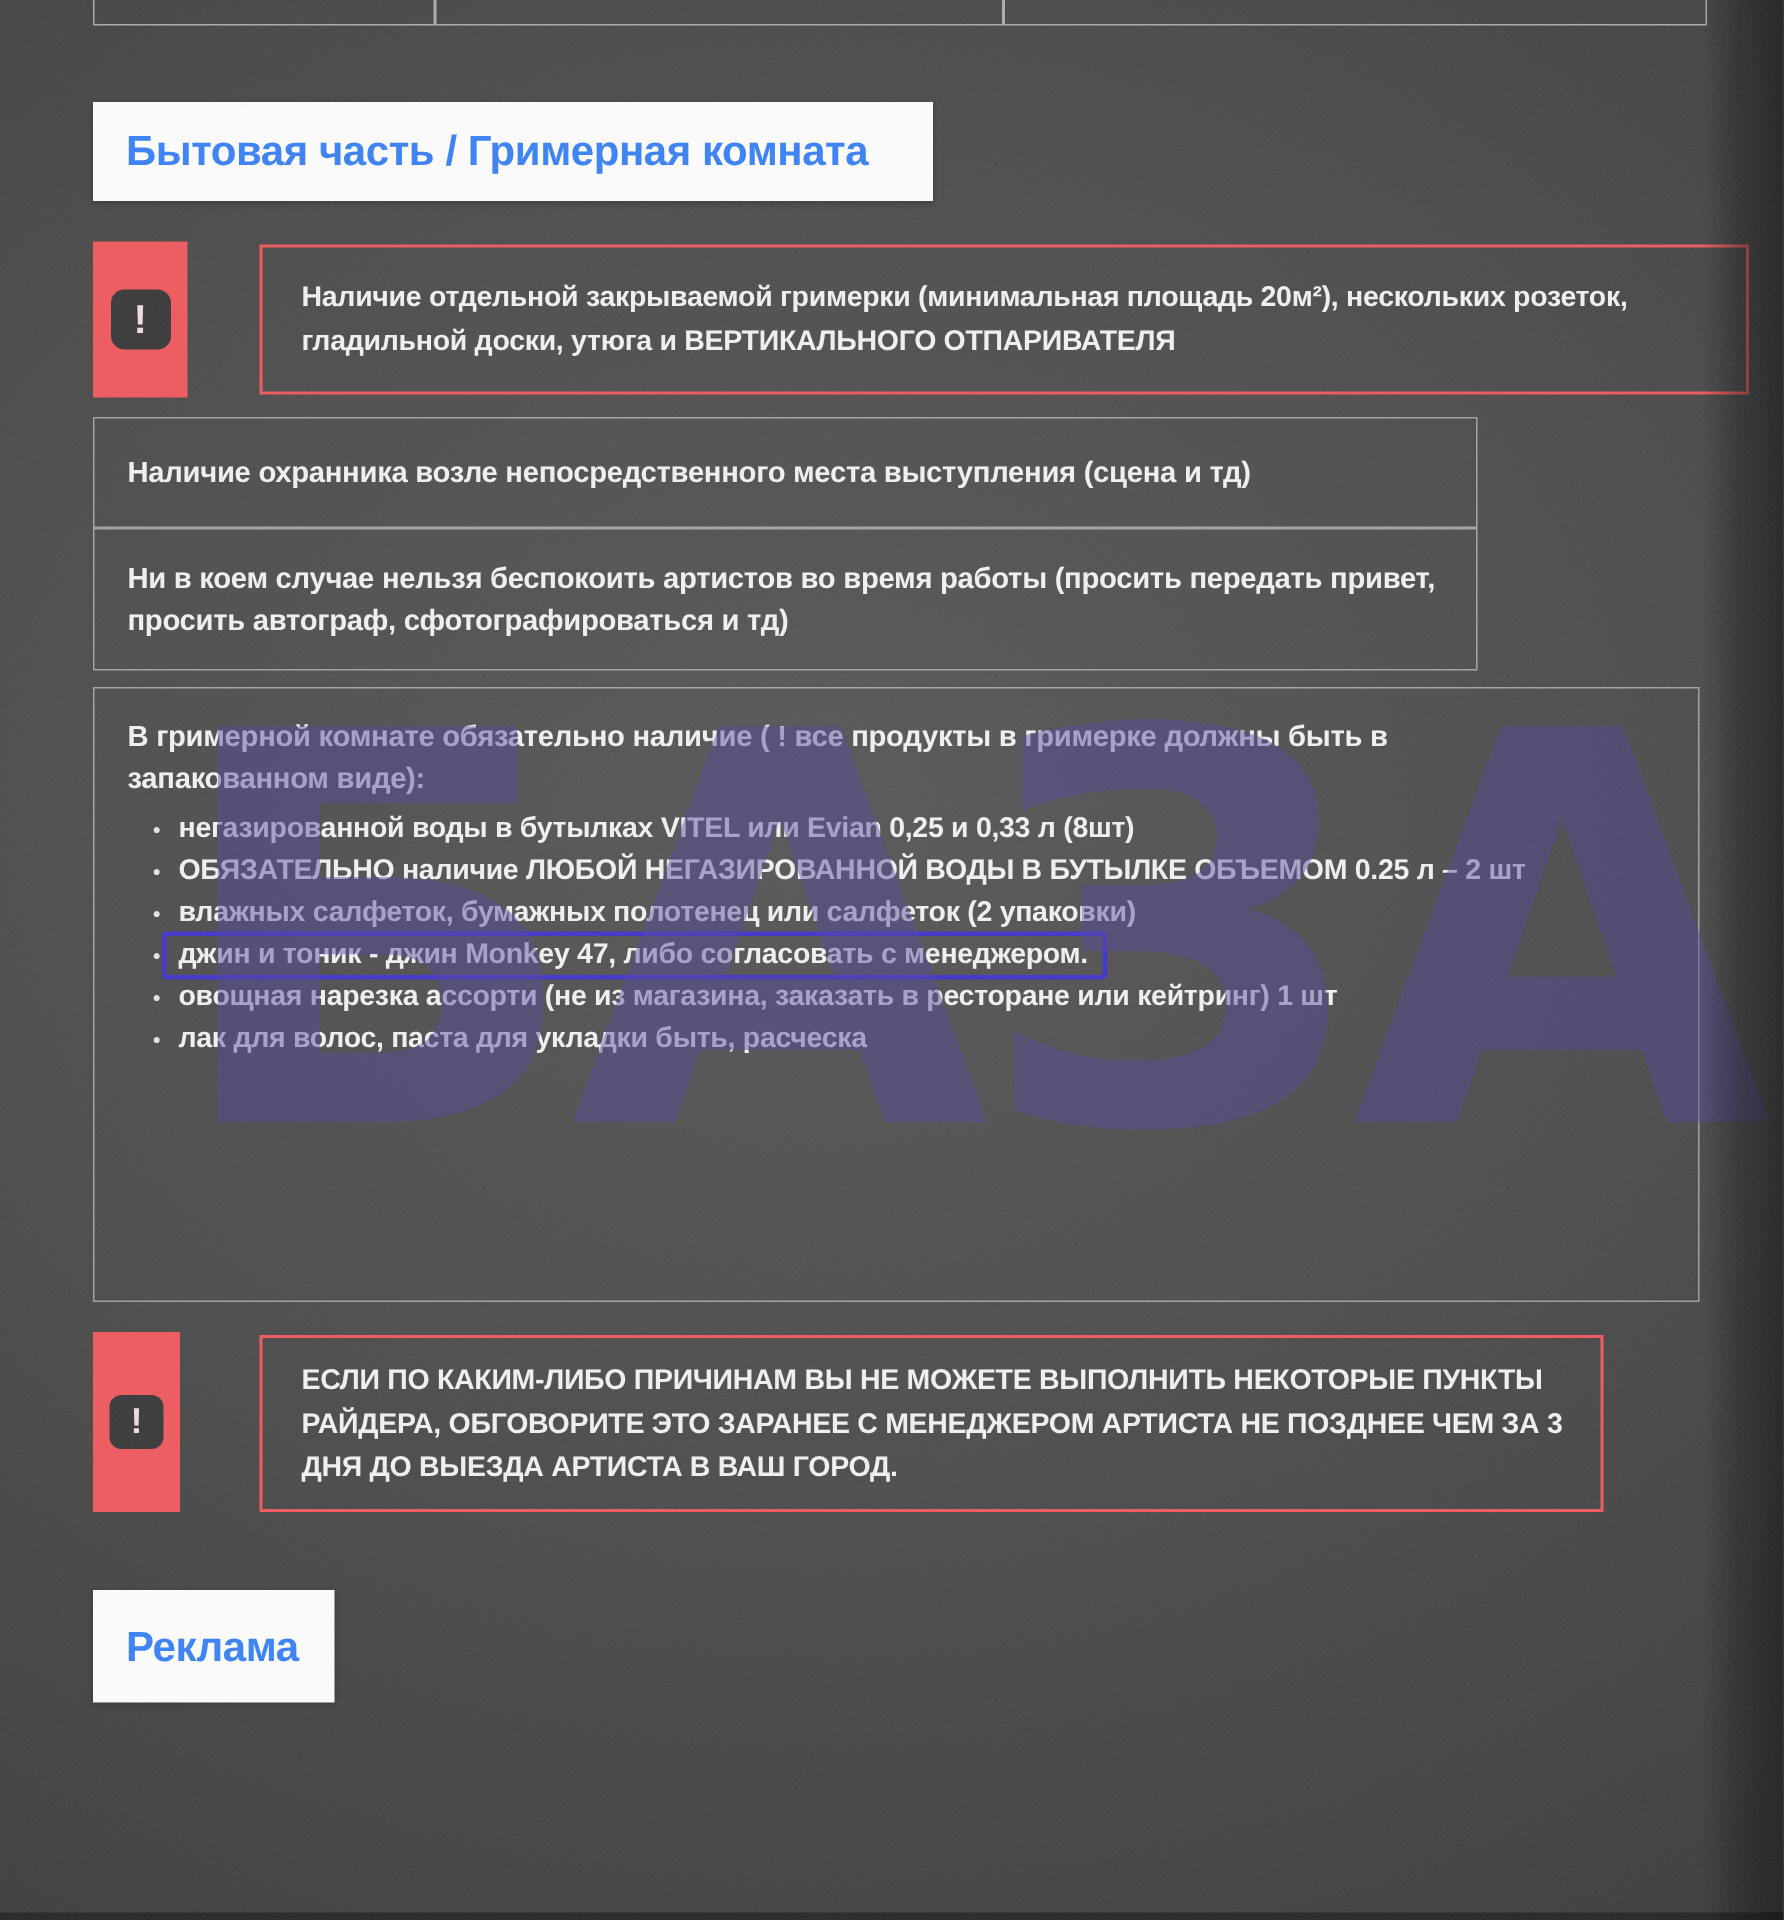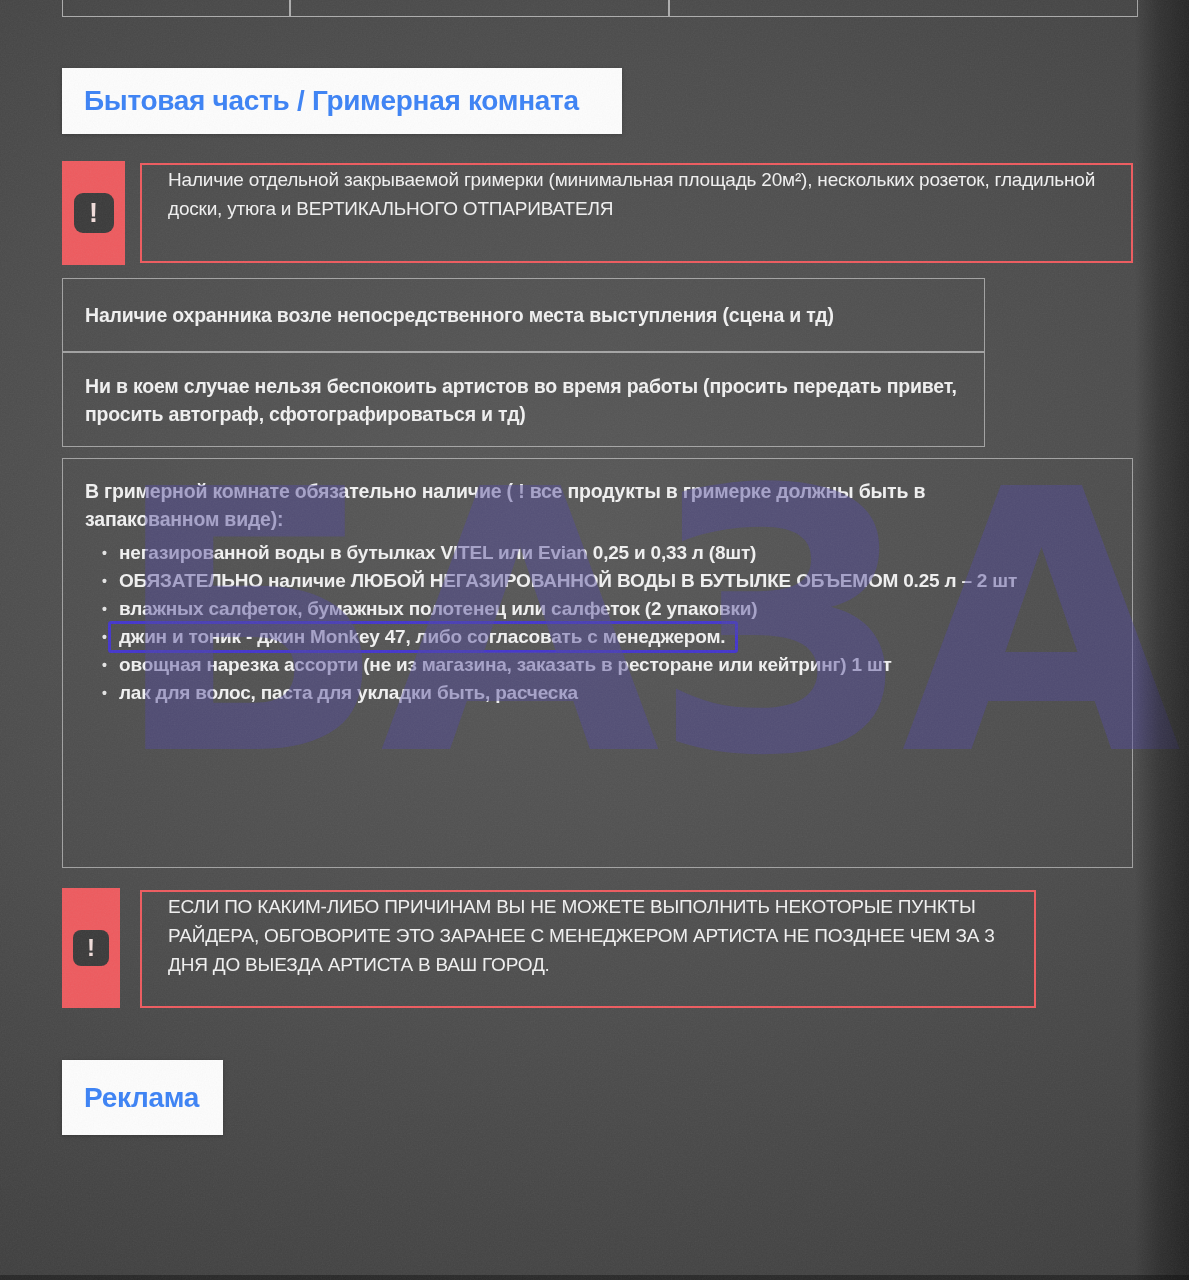--- a/index.html
+++ b/index.html
@@ -35,21 +35,21 @@
 
   
   .warn-bar{position:absolute;background:#ee5a5e;display:flex;align-items:center;justify-content:center;}
   .warn-bar.w1{left:62px;top:161px;width:63px;height:104px;}
   .warn-bar.w2{left:62px;top:888px;width:58px;height:120px;}
   .warn-icon{width:40px;height:40px;background:#3a3a3a;border-radius:9px;
     display:flex;align-items:center;justify-content:center;
     color:#f2dedb;font-size:27px;font-weight:800;}
   .warn-bar.w2 .warn-icon{width:36px;height:36px;font-size:24px;border-radius:8px;}
   .warn-box{position:absolute;border:2px solid #ee5a5e;box-sizing:border-box;
-    display:flex;align-items:flex-start;color:#f1f1f1;font-weight:normal;}
+    display:flex;align-items:center;color:#f1f1f1;font-weight:bold;margin-left:33px;}
   .warn-box.w1{left:140px;top:163px;width:993px;height:100px;}
   .warn-box.w2{left:140px;top:890px;width:896px;height:118px;}
   .warn-box p{margin:0;font-size:19px;line-height:29px;letter-spacing:-.2px;}
   .warn-box.w1 p{padding:0 34px 0 26px;}
   .warn-box.w2 p{padding:0 0 0 26px;width:944px;}
 
   
   .rule-box{position:absolute;left:62px;width:923px;box-sizing:border-box;
     border:1px solid rgba(255,255,255,.48);
     display:flex;align-items:center;color:#f1f1f1;font-weight:bold;}

